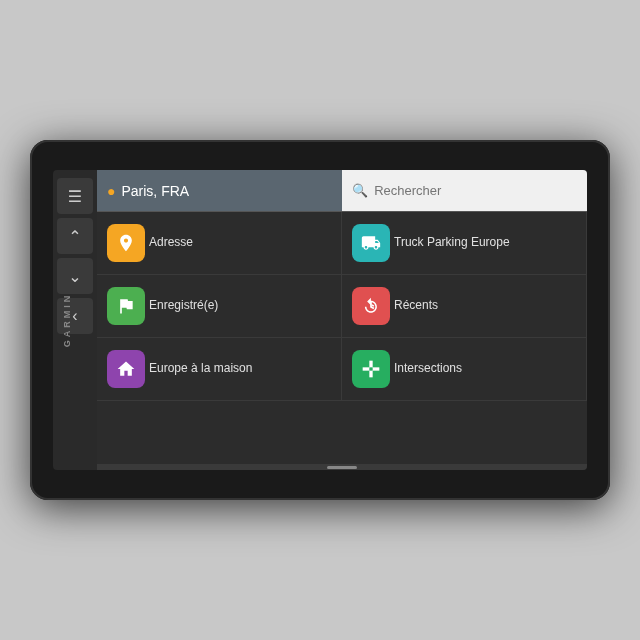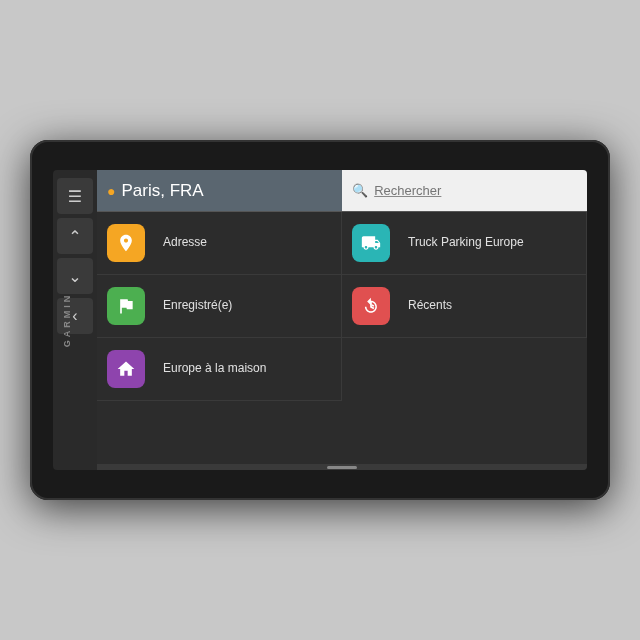--- a/index.html
+++ b/index.html
@@ -88,21 +88,21 @@
       gap: 6px;
     }
 
     .location-pin-icon {
       color: #f5a623;
       font-size: 14px;
     }
 
     .location-text {
       color: #fff;
-      font-size: 17px;
+      font-size: 14px;
       font-weight: 500;
     }
 
     .search-bar {
       flex: 1;
       background: #f0f0f0;
       display: flex;
       align-items: center;
       padding: 0 10px;
       gap: 6px;
@@ -113,36 +113,35 @@
       font-size: 13px;
     }
 
     .search-input {
       background: transparent;
       border: none;
       outline: none;
       color: #888;
       font-size: 13px;
       width: 100%;
-      text-decoration: underline;
     }
 
     .menu-grid {
       flex: 1;
       display: grid;
       grid-template-columns: 1fr 1fr;
       grid-template-rows: repeat(4, 1fr);
       background: #2c2c2c;
     }
 
     .menu-item {
       display: flex;
       align-items: center;
       padding: 8px 10px;
-      gap: 18px;
+      gap: 4px;
       border-bottom: 1px solid #3a3a3a;
       border-right: 1px solid #3a3a3a;
       cursor: pointer;
     }
 
     .menu-item-icon {
       width: 38px;
       height: 38px;
       border-radius: 8px;
       display: flex;
@@ -260,20 +259,30 @@
       <div class="menu-item">
         <div class="menu-item-icon icon-purple">
           <svg width="20" height="20" viewBox="0 0 24 24" fill="white">
               <path d="M10 20v-6h4v6h5v-8h3L12 3 2 12h3v8z"></path>
             </svg>
         </div>
         <span class="menu-item-label">Europe à la maison</span>
       </div>
 
 
+      <div class="menu-item">
+        <div class="menu-item-icon icon-green2">
+          <svg width="20" height="20" viewBox="0 0 24 24" fill="white">
+            <rect x="10" y="2" width="4" height="20"></rect>
+            <rect x="2" y="10" width="20" height="4"></rect>
+            <rect x="10" y="10" width="4" height="4" fill="#27ae60"></rect>
+          </svg>
+        </div>
+        <span class="menu-item-label">Intersections</span>
+      </div>
 
     </div>
 
     <div class="scroll-indicator">
       <div class="scroll-dot"></div>
     </div>
   </div>
 </div>
 
 </body></html>

